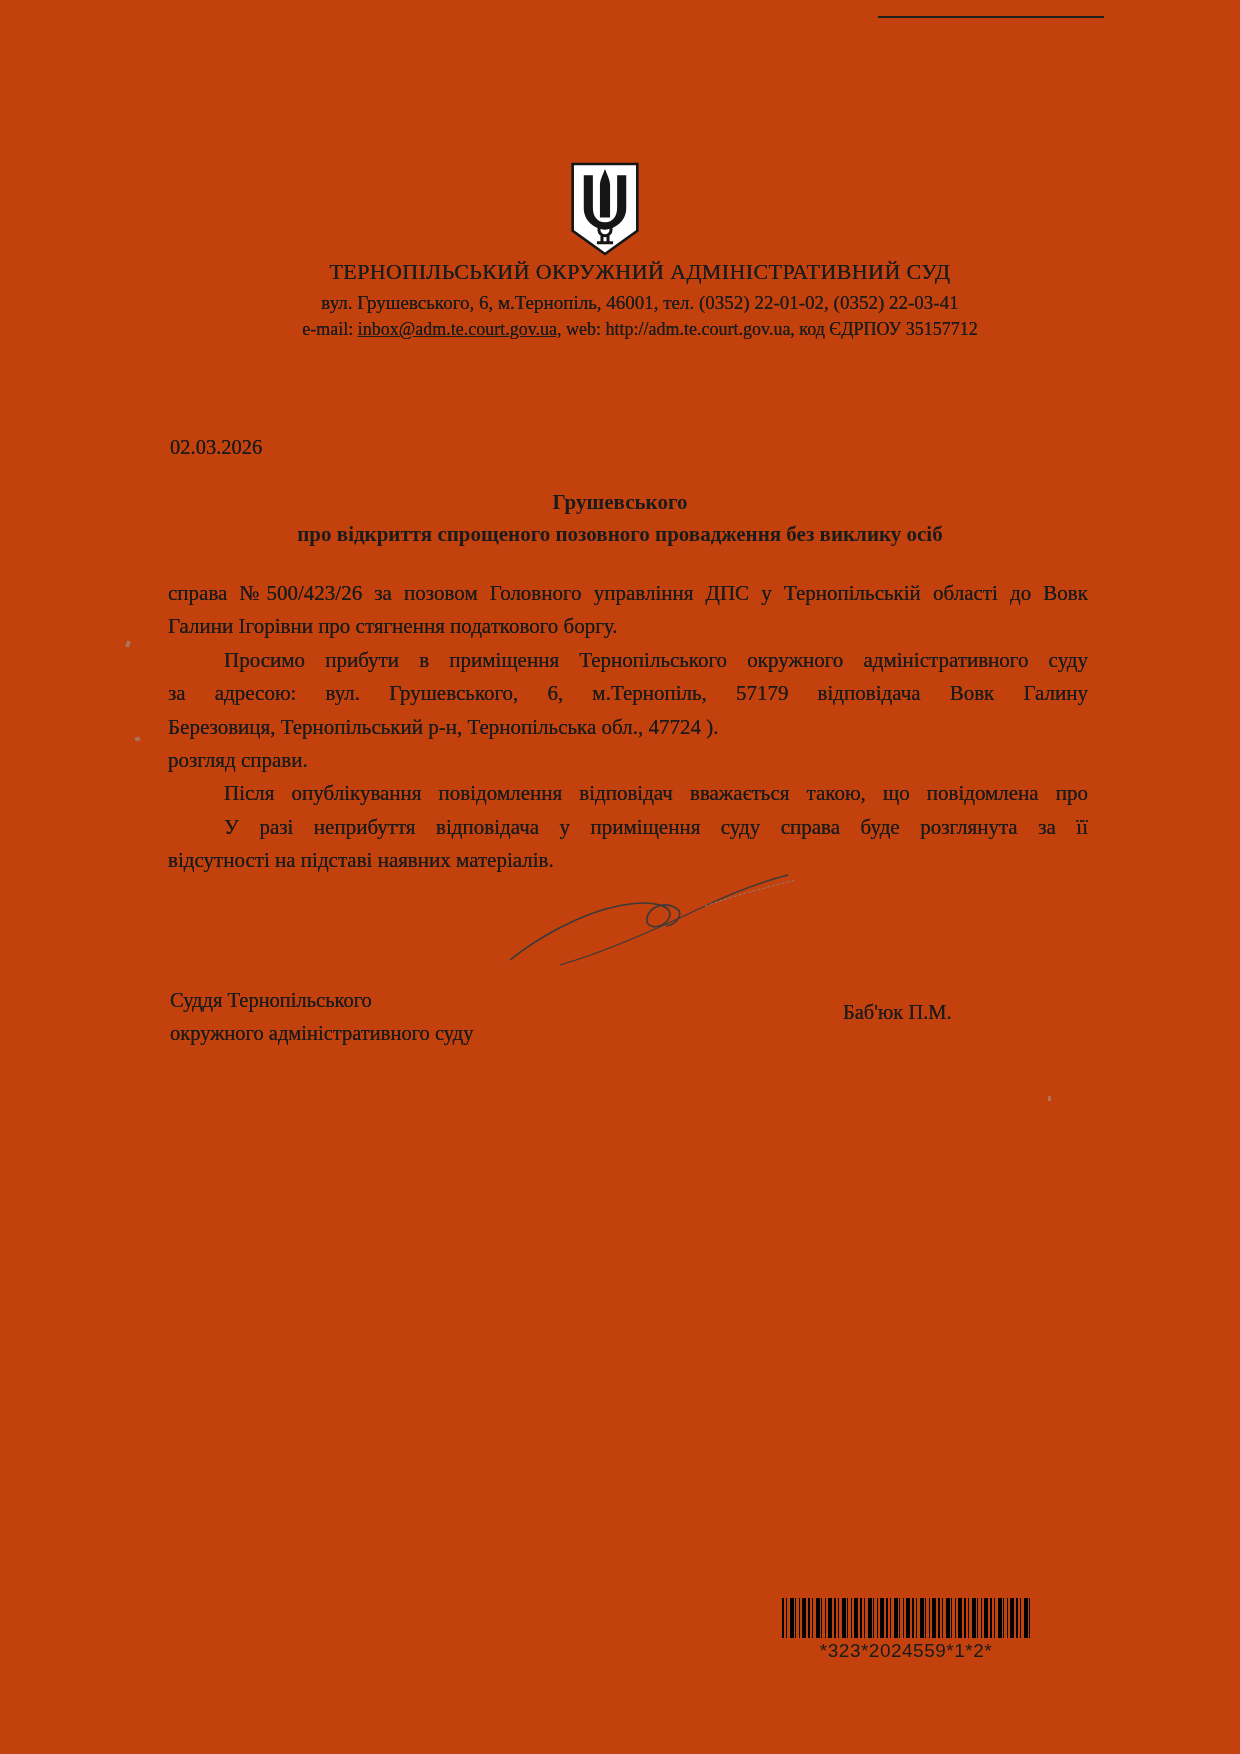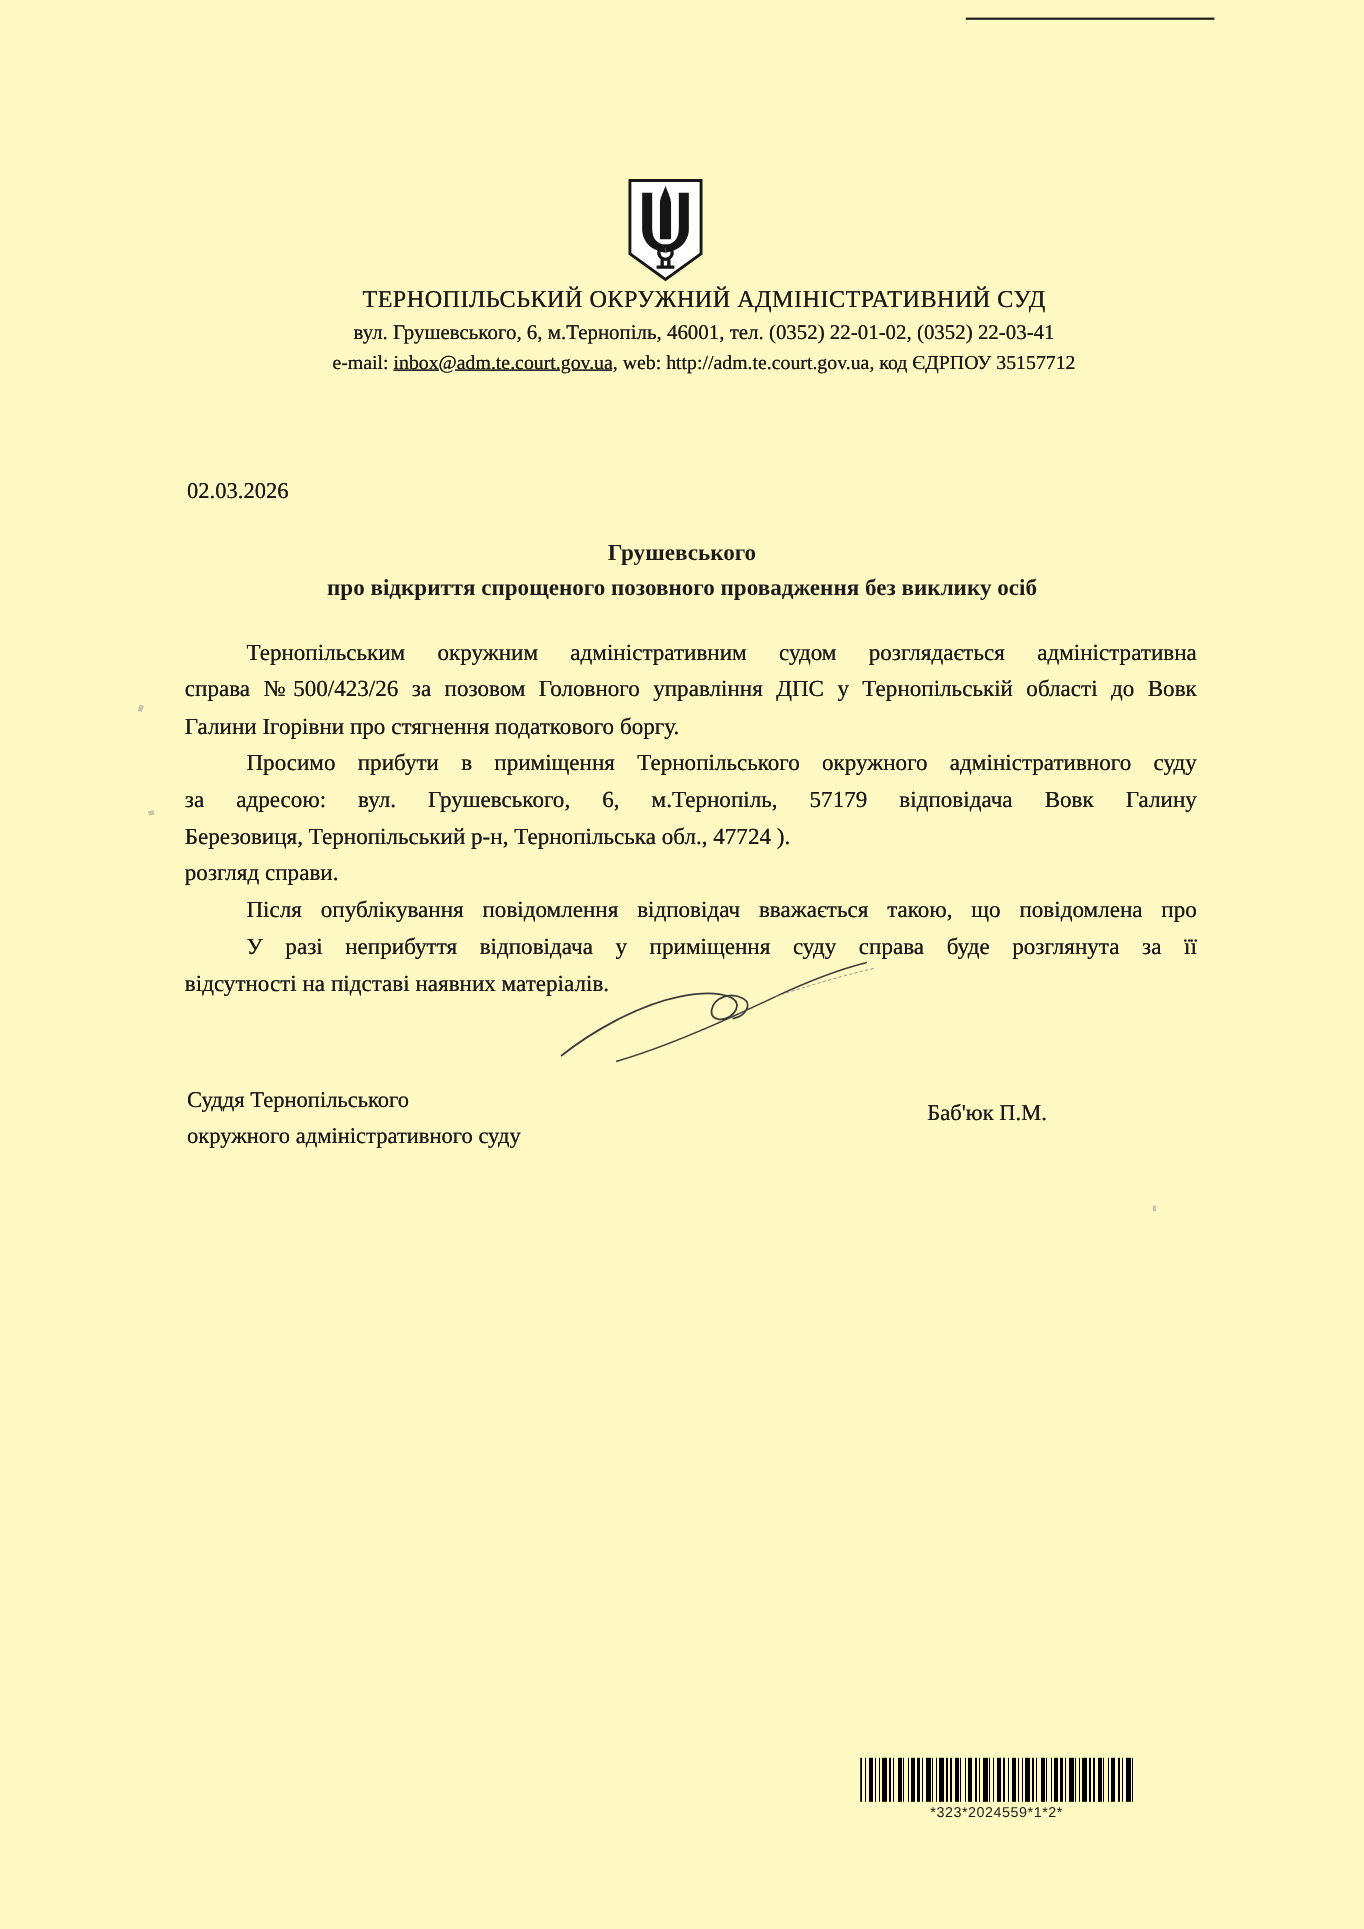--- a/index.html
+++ b/index.html
@@ -1,20 +1,20 @@
 <!DOCTYPE html>
 <html><head>
 <meta charset="utf-8">
 <style>
   html,body{margin:0;padding:0;background:#e8e8e8;}
   .page{
     position:relative;
     width:1240px;height:1754px;
     margin:0 auto;
-    background:#fef9c3;
+    background:#c2410c;
     font-family:"Liberation Serif", serif;
     color:#1b1b1b;
     overflow:hidden;
   }
   .ink{text-shadow:0 0 .5px currentColor;}
   .topline{position:absolute;left:878px;top:16px;width:226px;height:0;border-top:2px solid #1f1f1f;}
   .emblem{position:absolute;left:568px;top:161px;width:74px;height:97px;}
   .hdr{position:absolute;left:40px;top:259px;width:1200px;text-align:center;}
   .hdr-name{font-size:22px;letter-spacing:.4px;white-space:nowrap;}
   .hdr-addr{font-size:19px;margin-top:7px;white-space:nowrap;}
@@ -33,21 +33,21 @@
   .barcode{
     position:absolute;left:782px;top:1598px;width:248px;height:40px;
     background:repeating-linear-gradient(90deg,
       #000 0 2px,transparent 2px 4px,
       #000 4px 5px,transparent 5px 8px,
       #000 8px 12px,transparent 12px 13px,
       #000 13px 14px,transparent 14px 17px,
       #000 17px 18px,transparent 18px 20px,
       #000 20px 24px,transparent 24px 26px);
   }
-  .barcode-text{position:absolute;left:782px;top:1640px;width:248px;text-align:center;font-family:"Liberation Sans",sans-serif;font-size:13px;letter-spacing:.5px;}
+  .barcode-text{position:absolute;left:782px;top:1640px;width:248px;text-align:center;font-family:"Liberation Sans",sans-serif;font-size:19px;letter-spacing:.5px;}
   .speck{position:absolute;background:#9a9a9a;opacity:.55;}
   .speck.s1{left:126px;top:641px;width:4px;height:6px;transform:rotate(20deg);}
   .speck.s2{left:135px;top:737px;width:5px;height:4px;transform:rotate(-15deg);}
   .speck.s3{left:1048px;top:1096px;width:3px;height:5px;}
 </style>
 </head>
 <body>
 
 <div class="page">
 
@@ -72,21 +72,20 @@
 
   <div class="date ink">02.03.2026</div>
 
   <div class="title">
     <div>Грушевського</div>
     <div>про відкриття спрощеного позовного провадження без виклику осіб</div>
   </div>
 
   <div class="body-text ink">
     <div class="para">
-      <div class="ln ind j">Тернопільським окружним адміністративним судом розглядається адміністративна</div>
       <div class="ln j">справа №500/423/26 за позовом Головного управління ДПС у Тернопільській області до Вовк</div>
       <div class="ln">Галини Ігорівни  про стягнення податкового боргу.</div>
     </div>
     <div class="para">
       <div class="ln ind j">Просимо прибути в приміщення Тернопільського окружного адміністративного суду</div>
       <div class="ln j">за адресою: вул. Грушевського, 6, м.Тернопіль, 57179 відповідача Вовк Галину</div>
       <div class="ln">Березовиця, Тернопільський р-н, Тернопільська обл., 47724 ).</div>
     </div>
     <div class="para">
       <div class="ln">розгляд справи.</div>

